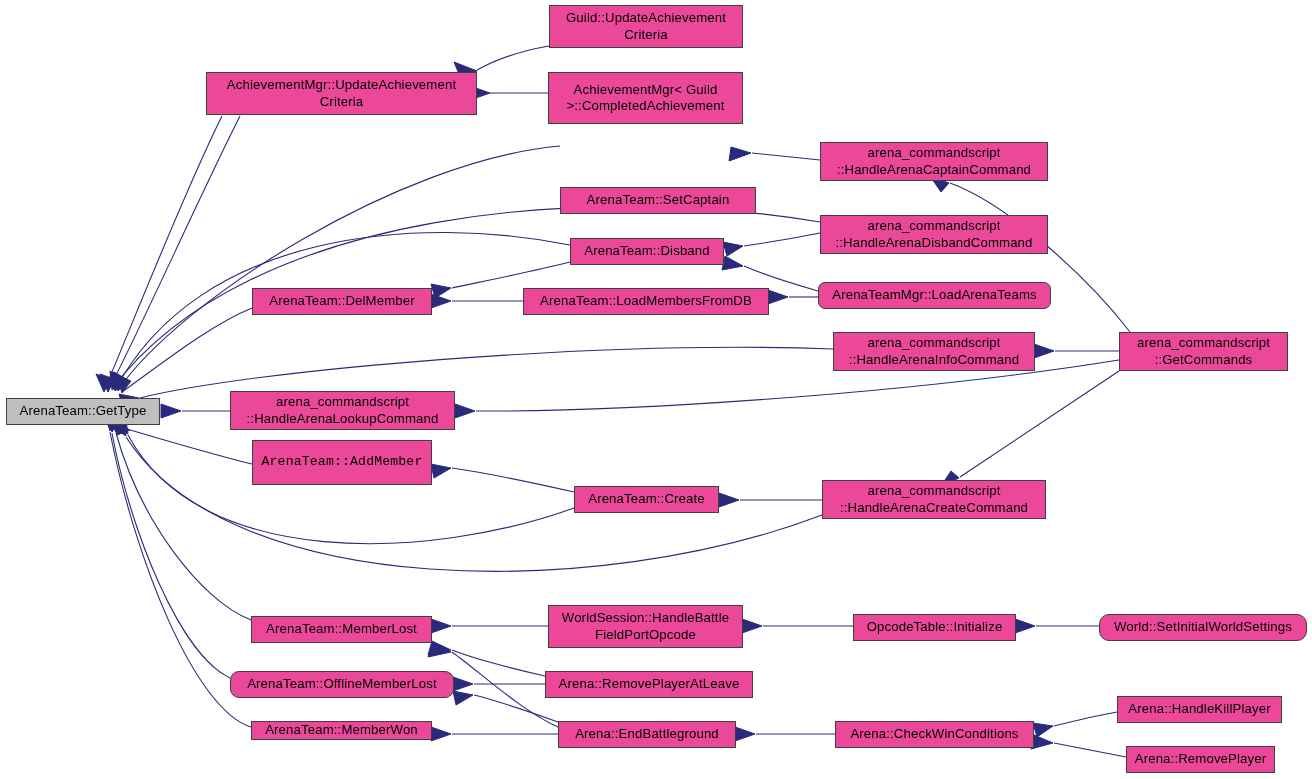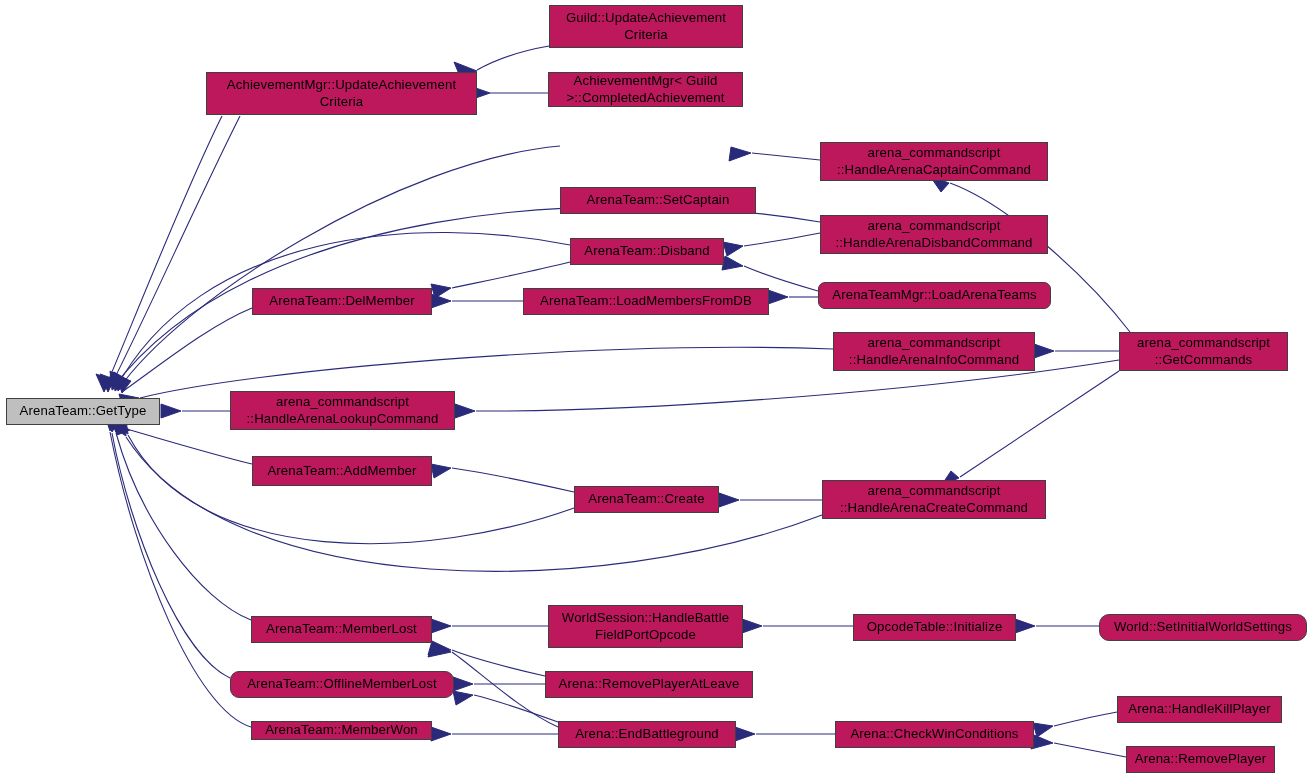--- a/index.html
+++ b/index.html
@@ -19,21 +19,21 @@
     position: absolute;
     left: 0;
     top: 0;
     width: 1312px;
     height: 779px;
   }
   .node {
     position: absolute;
     box-sizing: border-box;
     border: 1px solid #404040;
-    background: #be185d;
+    background: #ec4899;
     color: #000000;
     display: flex;
     align-items: center;
     justify-content: center;
     text-align: center;
     line-height: 1.22;
     font-size: 13.2px;
     letter-spacing: 0.01em;
     white-space: pre-line;
     z-index: 5;
@@ -130,39 +130,39 @@
       <path d="M 1117,712 C 1100,715 1070,722 1054,726" fill="none" stroke="#2a2a7a" stroke-width="1.1"></path>
       <polygon points="1053,726 1033,723 1037,737" fill="#2a2a7a" stroke="#2a2a7a" stroke-width="1"></polygon>
       <path d="M 1126,757 C 1105,753 1075,747 1054,743" fill="none" stroke="#2a2a7a" stroke-width="1.1"></path>
       <polygon points="1053,743 1034,735 1031,749" fill="#2a2a7a" stroke="#2a2a7a" stroke-width="1"></polygon>
     </svg>
   <div id="nodes-layer">
       <div class="node" style="left: 549px; top: 5px; width: 194px; height: 43px;"><span class="lbl">Guild::UpdateAchievement
 Criteria</span></div>
       <div class="node" style="left: 206px; top: 72px; width: 271px; height: 43px;"><span class="lbl">AchievementMgr::UpdateAchievement
 Criteria</span></div>
-      <div class="node" style="left: 548px; top: 72px; width: 195px; height: 35px;"><span class="lbl">AchievementMgr&lt; Guild
+      <div class="node" style="left: 548px; top: 72px; width: 195px; height: 52px;"><span class="lbl">AchievementMgr&lt; Guild
 &gt;::CompletedAchievement</span></div>
       <div class="node" style="left: 560px; top: 144px; width: 196px; height: 27px; margin-top: 43px;"><span class="lbl">ArenaTeam::SetCaptain</span></div>
       <div class="node" style="left: 820px; top: 142px; width: 228px; height: 39px;"><span class="lbl">arena_commandscript
 ::HandleArenaCaptainCommand</span></div>
       <div class="node" style="left: 820px; top: 215px; width: 228px; height: 39px;"><span class="lbl">arena_commandscript
 ::HandleArenaDisbandCommand</span></div>
       <div class="node" style="left: 570px; top: 238px; width: 154px; height: 27px;"><span class="lbl">ArenaTeam::Disband</span></div>
       <div class="node" style="left: 252px; top: 288px; width: 180px; height: 27px;"><span class="lbl">ArenaTeam::DelMember</span></div>
       <div class="node" style="left: 523px; top: 288px; width: 246px; height: 27px;"><span class="lbl">ArenaTeam::LoadMembersFromDB</span></div>
       <div class="node" style="left: 818px; top: 282px; width: 233px; height: 27px; border-radius: 7px;"><span class="lbl">ArenaTeamMgr::LoadArenaTeams</span></div>
       <div class="node" style="left: 833px; top: 332px; width: 202px; height: 39px;"><span class="lbl">arena_commandscript
 ::HandleArenaInfoCommand</span></div>
       <div class="node" style="left: 1119px; top: 332px; width: 169px; height: 39px;"><span class="lbl">arena_commandscript
 ::GetCommands</span></div>
       <div class="node root" style="left: 6px; top: 398px; width: 154px; height: 27px;"><span class="lbl">ArenaTeam::GetType</span></div>
       <div class="node" style="left: 230px; top: 391px; width: 225px; height: 39px;"><span class="lbl">arena_commandscript
 ::HandleArenaLookupCommand</span></div>
-      <div class="node" style="left: 252px; top: 456px; width: 180px; height: 30px;"><span class="lbl">ArenaTeam::AddMember</span></div>
+      <div class="node" style="left: 252px; top: 440px; width: 180px; height: 45px; font-family: Liberation Mono, monospace;"><span class="lbl">ArenaTeam::AddMember</span></div>
       <div class="node" style="left: 574px; top: 486px; width: 145px; height: 27px;"><span class="lbl">ArenaTeam::Create</span></div>
       <div class="node" style="left: 822px; top: 480px; width: 224px; height: 39px;"><span class="lbl">arena_commandscript
 ::HandleArenaCreateCommand</span></div>
       <div class="node" style="left: 251px; top: 616px; width: 181px; height: 27px;"><span class="lbl">ArenaTeam::MemberLost</span></div>
       <div class="node" style="left: 548px; top: 605px; width: 195px; height: 43px;"><span class="lbl">WorldSession::HandleBattle
 FieldPortOpcode</span></div>
       <div class="node" style="left: 853px; top: 614px; width: 163px; height: 27px;"><span class="lbl">OpcodeTable::Initialize</span></div>
       <div class="node" style="left: 1099px; top: 614px; width: 208px; height: 27px; border-radius: 10px;"><span class="lbl">World::SetInitialWorldSettings</span></div>
       <div class="node" style="left: 230px; top: 671px; width: 224px; height: 27px; border-radius: 9px;"><span class="lbl">ArenaTeam::OfflineMemberLost</span></div>
       <div class="node" style="left: 545px; top: 671px; width: 208px; height: 27px;"><span class="lbl">Arena::RemovePlayerAtLeave</span></div>

